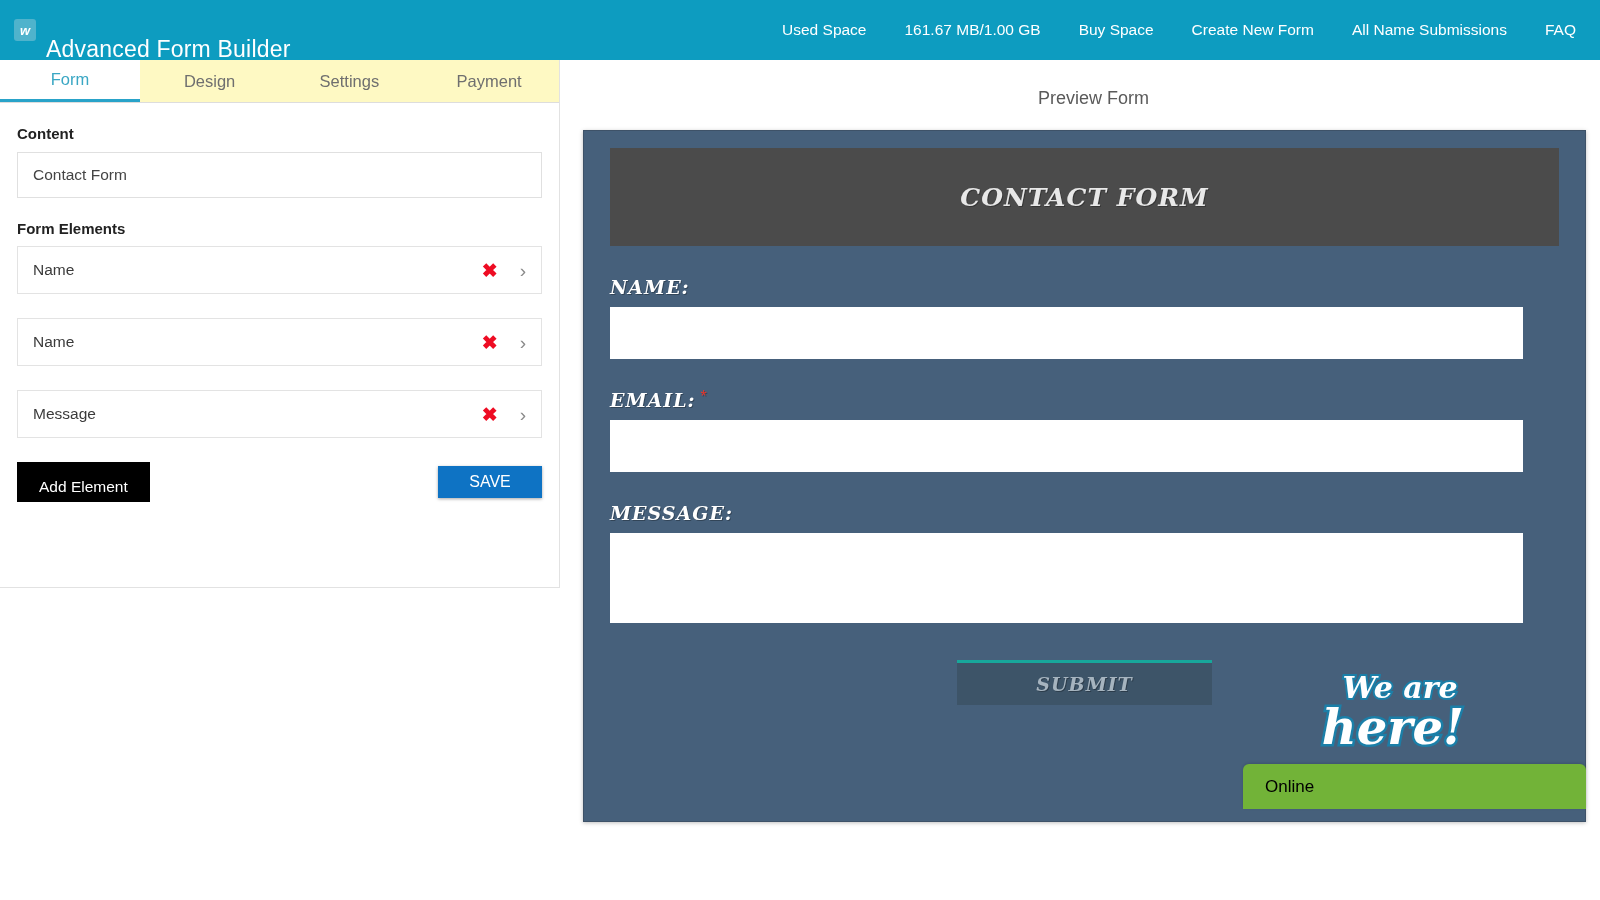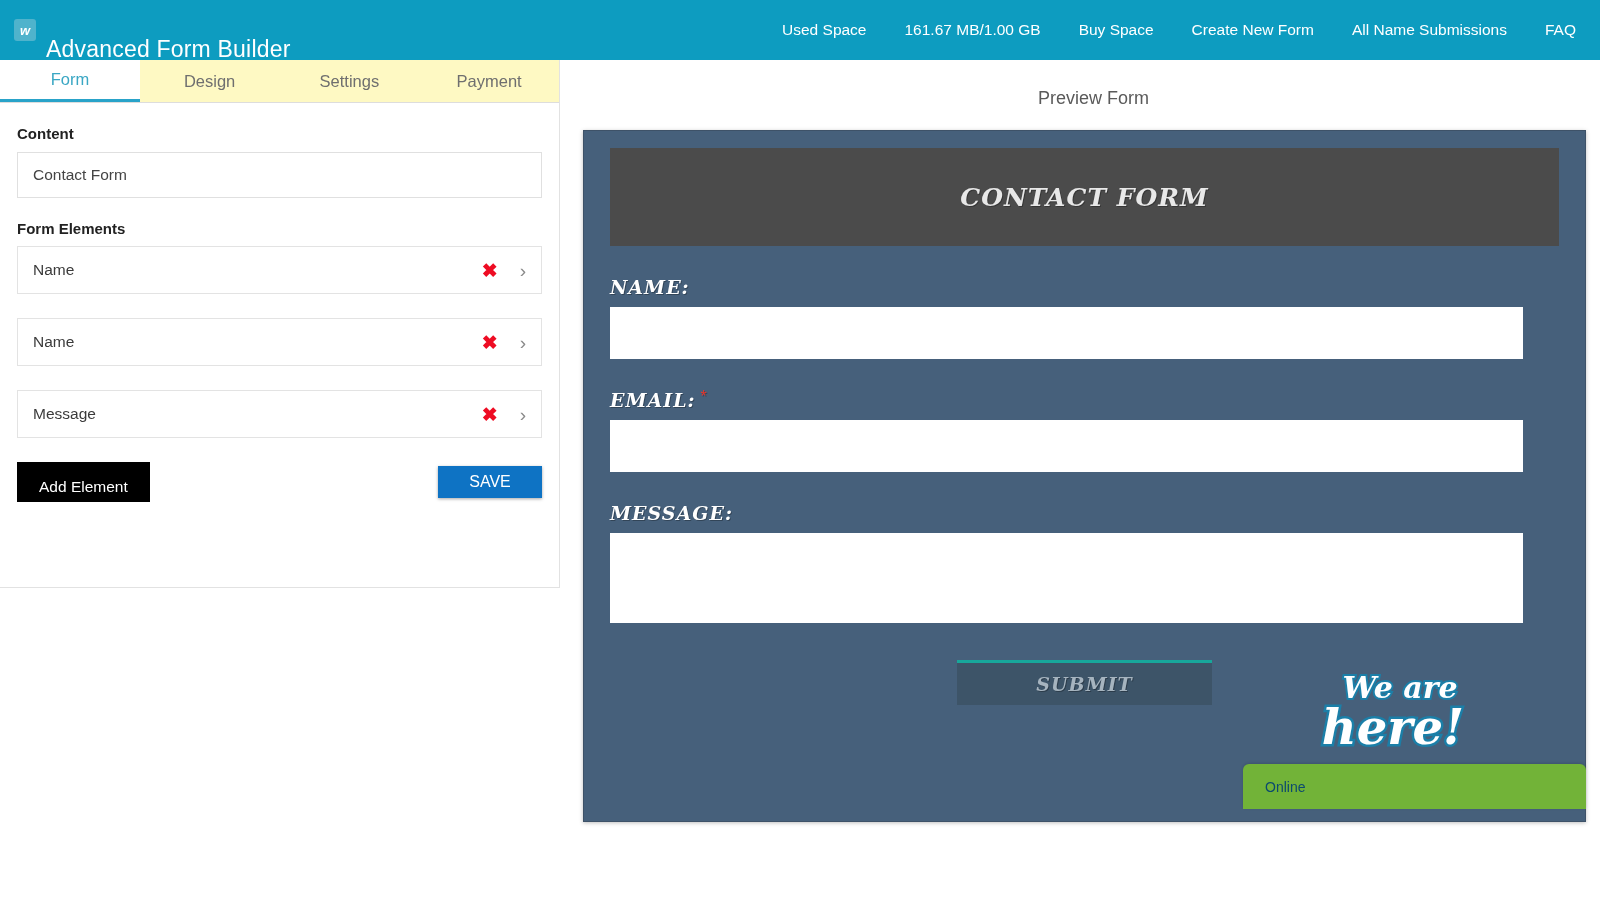--- a/index.html
+++ b/index.html
@@ -248,22 +248,22 @@
     position: absolute;
     left: 1243px; top: 764px;
     width: 343px; height: 45px;
     background: #72b338;
     border-radius: 6px 6px 0 0;
     display: flex; align-items: center;
     padding-left: 22px;
     box-shadow: 0 -1px 3px rgba(0,0,0,.12);
   }
   #chat-online-text {
-    color: #0c4a6e;
-    font-size: 14px;
+    color: #000000;
+    font-size: 17px;
   }
 </style>
 </head>
 <body>
 
 <div id="topnav">
   <div id="brand">
     <span id="brand-logo">w</span>
     <span id="brand-title">Advanced Form Builder</span>
   </div>

